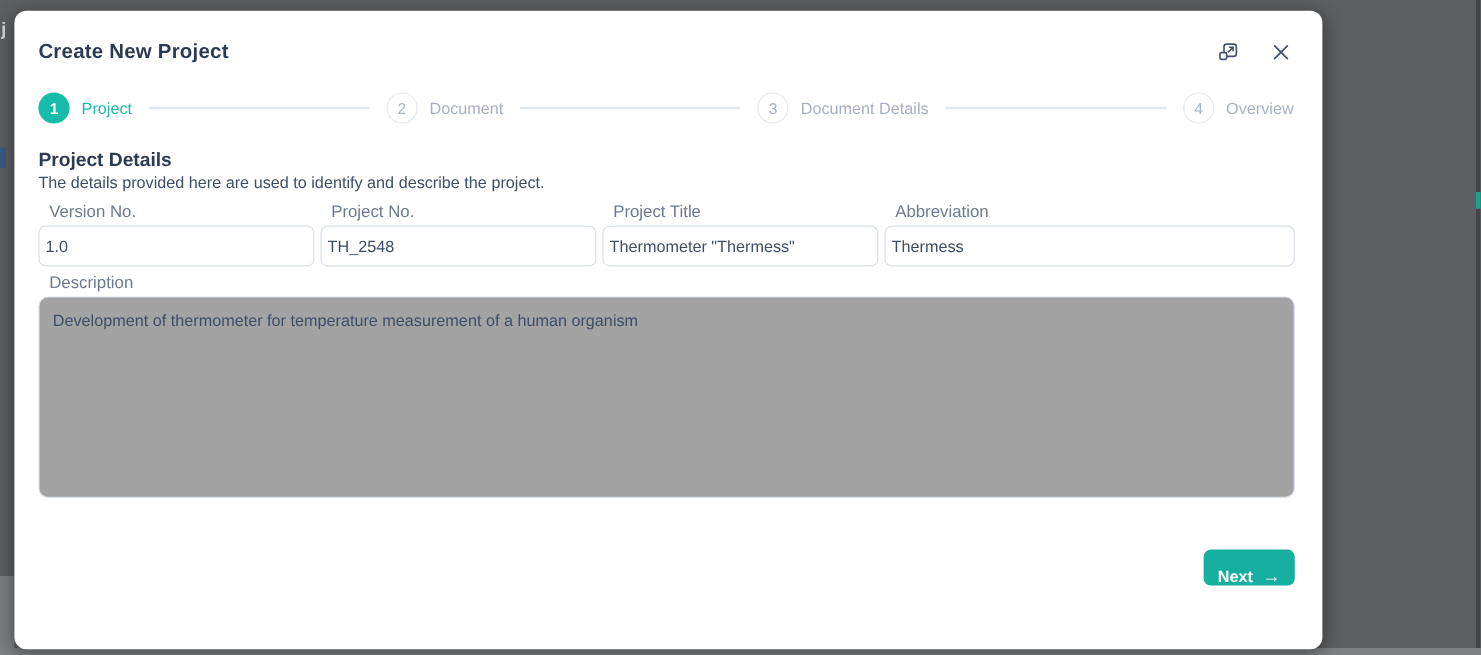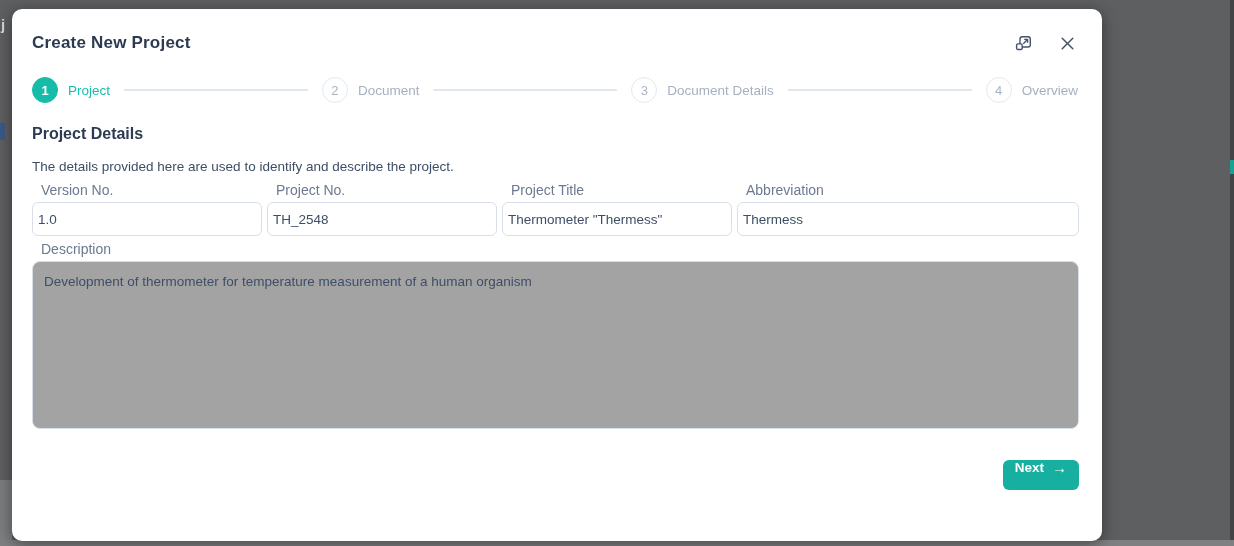--- a/index.html
+++ b/index.html
@@ -65,21 +65,21 @@
   .step-label { font-size:13.5px; color:#a6b1c0; }
   .step.active .step-label { color:#1abdaa;text-align:right; }
   .step-line {
     flex:1 1 0; height:2px; border-radius:1px;
     background:#e0e6ee; margin:0 14px;
   }
 
   
   .content { padding:0 23px 0 20px; }
   .section-title { margin-top:22px; font-size:16px; font-weight:700; color:#2d3b52; }
-  .section-subtitle { margin-top:16px; font-size:13.5px; color:#3e4e66; }
+  .section-subtitle { margin-top:2px; font-size:13.5px; color:#3e4e66; }
 
   .fields-grid {
     margin-top:8px;
     display:grid;
     grid-template-columns:230px 230px 230px 1fr;
     column-gap:5px;
   }
   .field-label {
     padding-left:9px; margin-bottom:4px;
     font-size:14px; color:#6b7a90;
@@ -100,21 +100,21 @@
     font-size:13.5px; color:#3e4e66; line-height:1.45;
     font-family:"Liberation Sans", sans-serif;
     background:#a3a3a3; outline:none; resize:none;
   }
 
   
   .modal-footer {
     position:absolute; right:23px; bottom:51px;
   }
   .next-btn {
-    display:inline-flex; align-items:flex-start; gap:8px;
+    display:inline-flex; align-items:flex-end; gap:8px;
     height:30px; padding:0 12px;
     background:#17b0a0; color:#ffffff;
     border:none; border-radius:6px;
     font-size:13.5px; font-weight:700;
     font-family:"Liberation Sans", sans-serif;
     cursor:pointer;
   }
   .next-arrow { font-size:15px; font-weight:400; line-height:1; }
 </style>
 </head>

